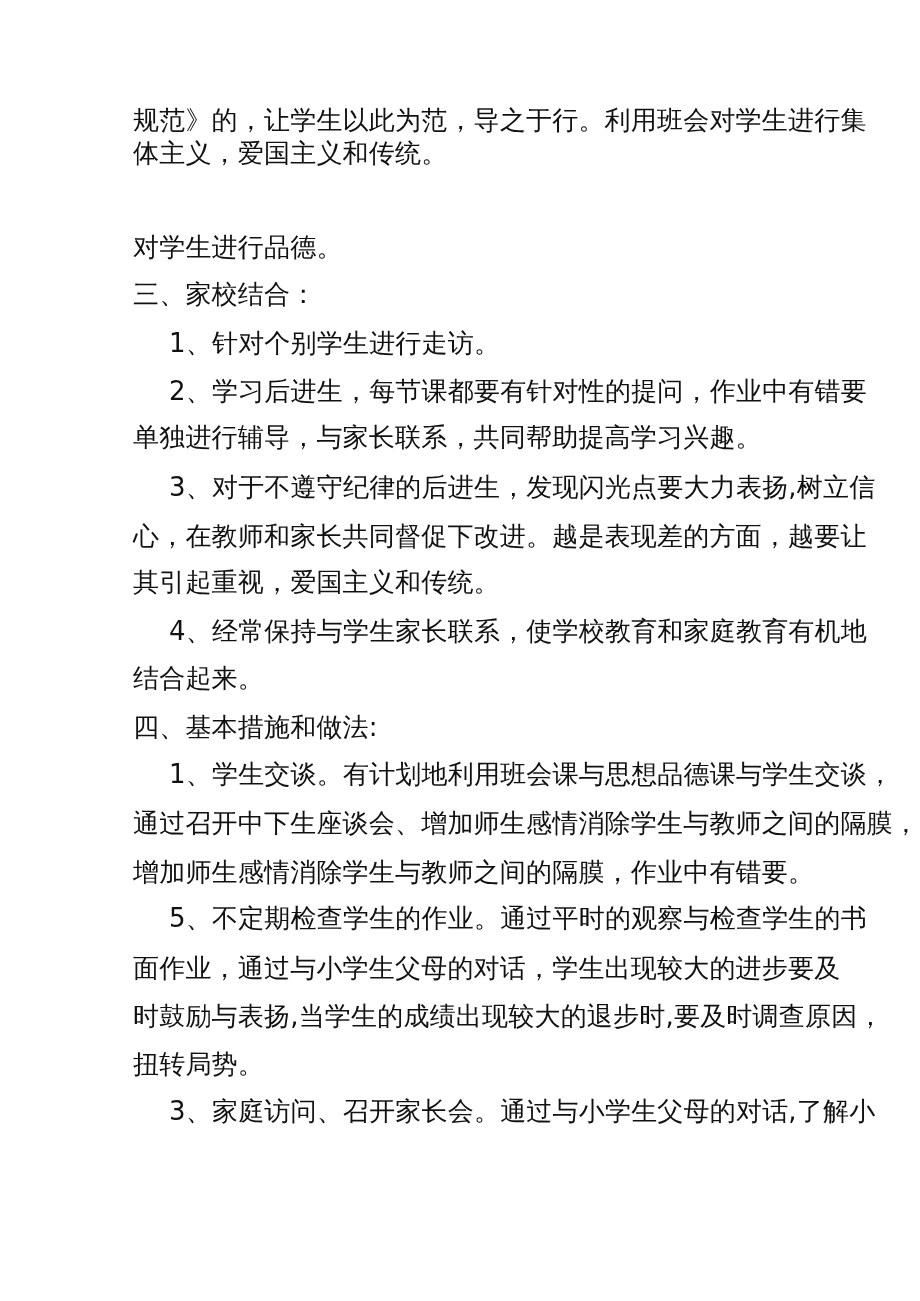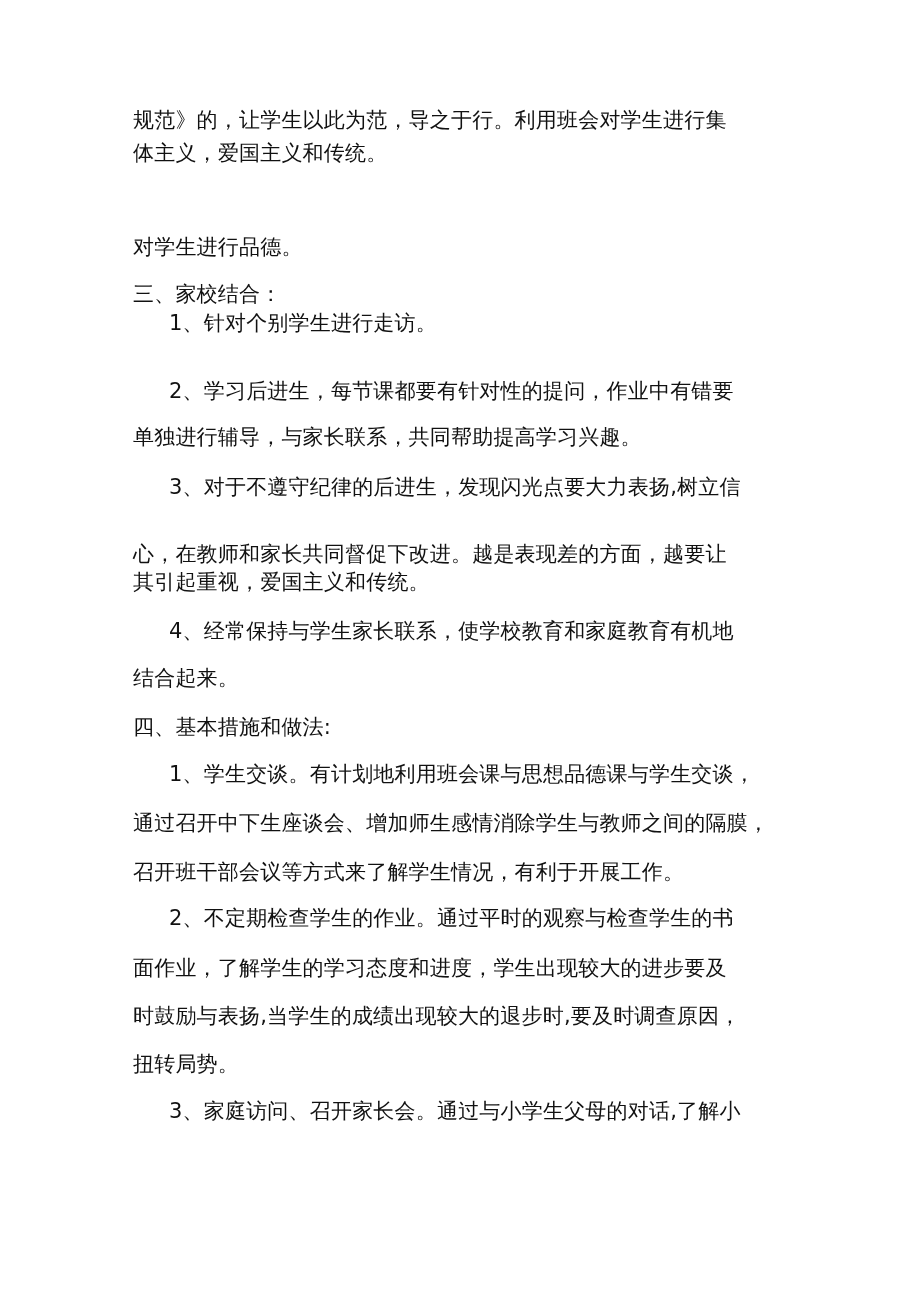--- a/index.html
+++ b/index.html
@@ -1,50 +1,50 @@
 <!DOCTYPE html>
 <html><head>
   <meta charset="utf-8">
   <style>
     html, body { margin: 0; padding: 0; background: #ffffff; }
     body { width: 920px; height: 1301px; position: relative; overflow: hidden;
       font-family: "DejaVu Sans", "Liberation Sans", sans-serif; color: #111111; }
     .page { position: absolute; left: 0; top: 0; width: 920px; height: 1301px; background: #ffffff; }
-    .line { position: absolute; left: 133px; white-space: nowrap; font-size: 21px; line-height: 30px; letter-spacing: 0.2px; }
+    .line { position: absolute; left: 133px; white-space: nowrap; font-size: 26px; line-height: 30px; letter-spacing: 0.2px; }
     .indent { left: 169px; }
   </style>
 </head>
 <body>
 
 <div class="page">
 
   <div class="line" style="top:105px">规范》的，让学生以此为范，导之于行。利用班会对学生进行集</div>
   <div class="line" style="top:138px">体主义，爱国主义和传统。</div>
 
   <div class="line" style="top:232px">对学生进行品德。</div>
 
   <div class="line" style="top:279px">三、家校结合：</div>
 
-  <div class="line indent" style="top:308px">1、针对个别学生进行走访。</div>
+  <div class="line indent" style="top:328px">1、针对个别学生进行走访。</div>
 
   <div class="line indent" style="top:376px">2、学习后进生，每节课都要有针对性的提问，作业中有错要</div>
   <div class="line" style="top:422px">单独进行辅导，与家长联系，共同帮助提高学习兴趣。</div>
 
   <div class="line indent" style="top:472px">3、对于不遵守纪律的后进生，发现闪光点要大力表扬,树立信</div>
-  <div class="line" style="top:539px">心，在教师和家长共同督促下改进。越是表现差的方面，越要让</div>
+  <div class="line" style="top:521px">心，在教师和家长共同督促下改进。越是表现差的方面，越要让</div>
   <div class="line" style="top:567px">其引起重视，爱国主义和传统。</div>
 
   <div class="line indent" style="top:616px">4、经常保持与学生家长联系，使学校教育和家庭教育有机地</div>
   <div class="line" style="top:663px">结合起来。</div>
 
   <div class="line" style="top:712px">四、基本措施和做法:</div>
 
   <div class="line indent" style="top:759px">1、学生交谈。有计划地利用班会课与思想品德课与学生交谈，</div>
   <div class="line" style="top:808px">通过召开中下生座谈会、增加师生感情消除学生与教师之间的隔膜，</div>
-  <div class="line" style="top:857px">召开班干部会议等方式来了解学生情况，有利于开展工作。</div>
+  <div class="line" style="top:857px">增加师生感情消除学生与教师之间的隔膜，作业中有错要。</div>
 
-  <div class="line indent" style="top:903px">2、不定期检查学生的作业。通过平时的观察与检查学生的书</div>
-  <div class="line" style="top:953px">面作业，了解学生的学习态度和进度，学生出现较大的进步要及</div>
+  <div class="line indent" style="top:903px">5、不定期检查学生的作业。通过平时的观察与检查学生的书</div>
+  <div class="line" style="top:953px">面作业，通过与小学生父母的对话，学生出现较大的进步要及</div>
   <div class="line" style="top:1001px">时鼓励与表扬,当学生的成绩出现较大的退步时,要及时调查原因，</div>
   <div class="line" style="top:1049px">扭转局势。</div>
 
   <div class="line indent" style="top:1096px">3、家庭访问、召开家长会。通过与小学生父母的对话,了解小</div>
 </div>
 
 </body></html>

